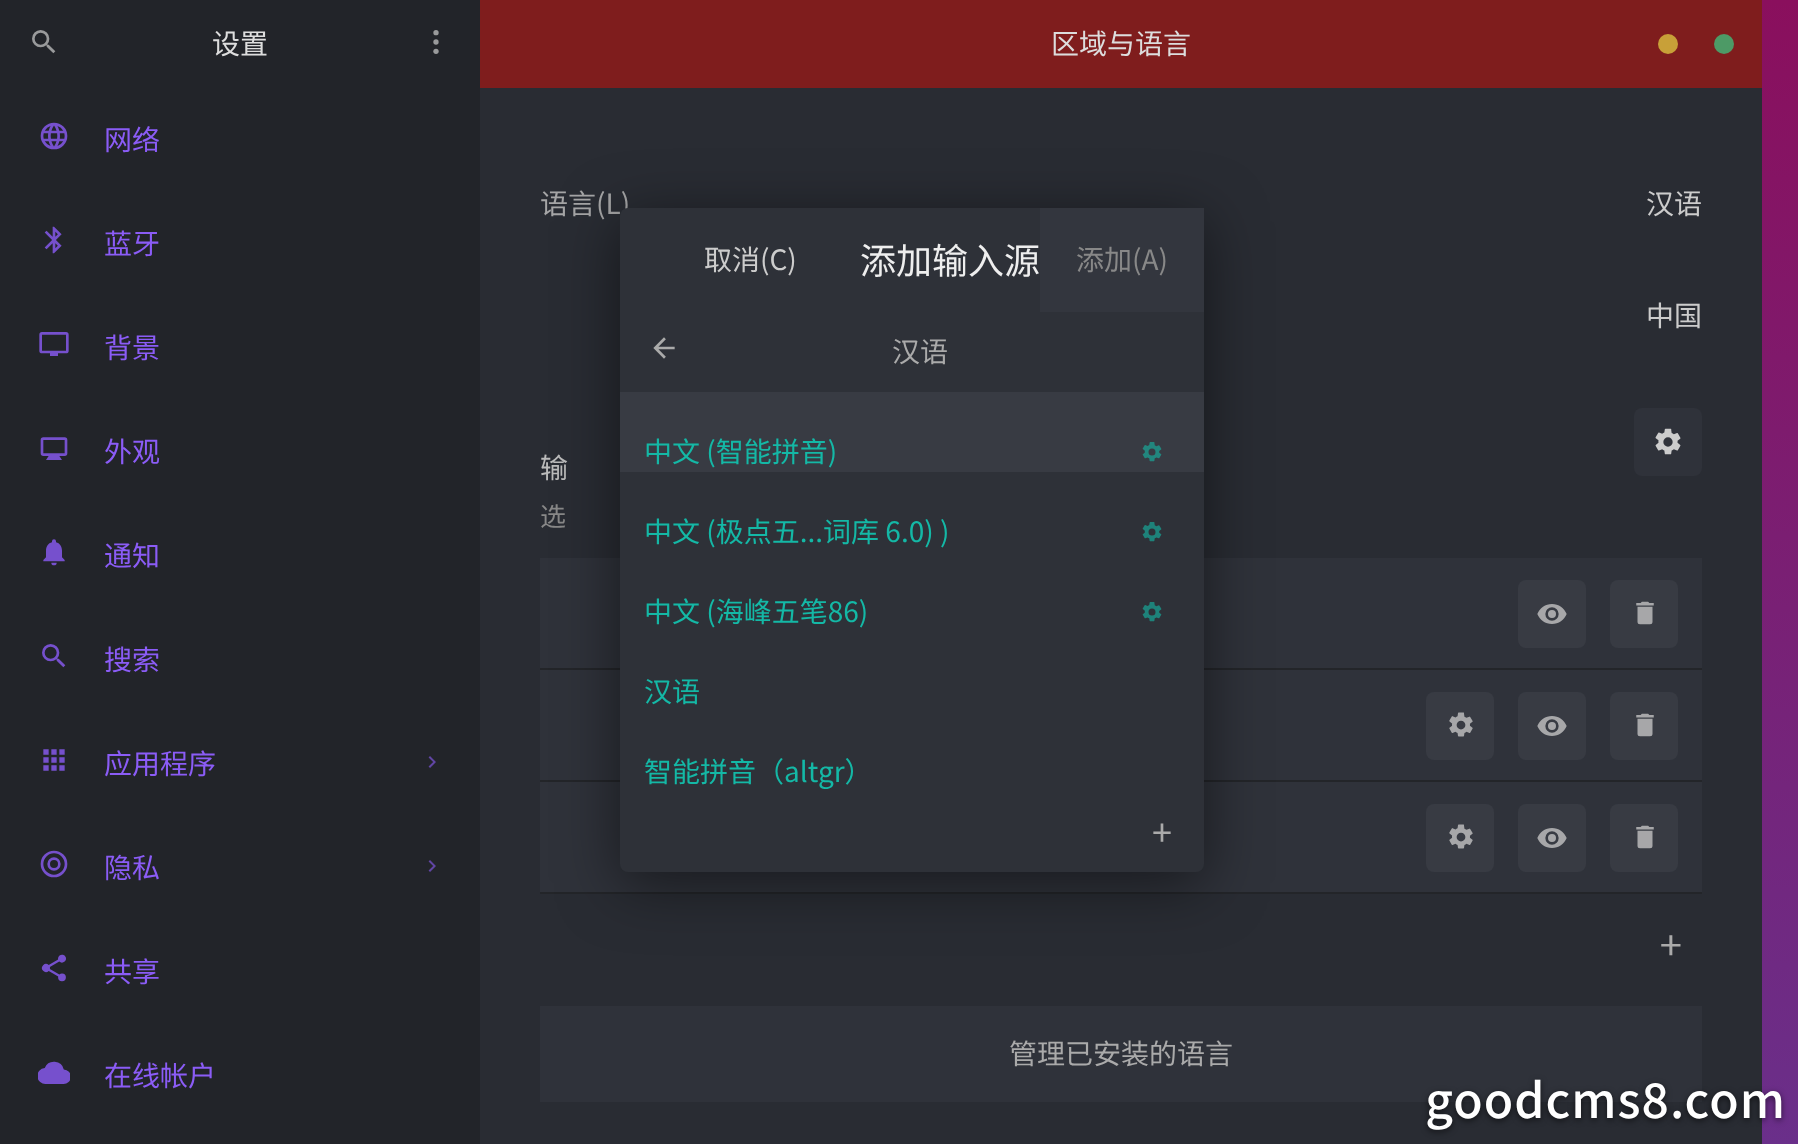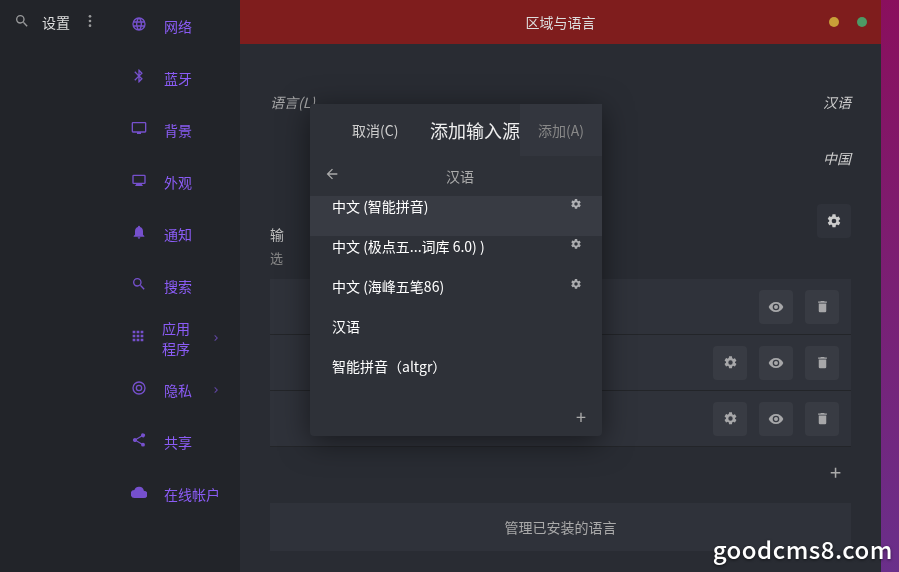--- a/index.html
+++ b/index.html
@@ -1,39 +1,39 @@
 <!DOCTYPE html>
 <html><head>
 <meta charset="utf-8">
 <style>
   * { box-sizing: border-box; margin: 0; padding: 0; }
   body { font-family: "Noto Sans CJK SC", "PingFang SC", sans-serif; background: #1e2025; color: #ccc; width: 899px; height: 572px; overflow: hidden; position: relative; }
   
   .app { display: flex; height: 572px; width: 881px; }
   
-  .sidebar { width: 240px; background: #222429; display: flex; flex-direction: row; }
+  .sidebar { width: 240px; background: #222429; display: flex; flex-direction: column; }
   .sidebar-header { height: 44px; display: flex; align-items: center; padding: 0 14px; gap: 12px; }
   .sidebar-title { flex: 1; text-align: center; color: #ddd; font-size: 14px; }
   .sidebar-items { flex: 1; }
   .sidebar-item { height: 52px; display: flex; align-items: center; padding: 0 18px; gap: 16px; cursor: pointer; color: #8b5cf6; font-size: 14px; }
   .sidebar-item .chev { margin-left: auto; opacity: 0.6; }
   .sidebar-item .icn { width: 18px; text-align: center; opacity: 0.8; }
   .menu-dots { opacity: 0.7; cursor: pointer; }
   .search-icn { opacity: 0.7; cursor: pointer; }
 
   .main { flex: 1; background: #292c33; display: flex; flex-direction: column; }
   .main-header { height: 44px; display: flex; align-items: center; justify-content: center; position: relative; background: #7f1d1d; }
   .main-title { color: #ddd; font-size: 14px; }
   .window-dots { position: absolute; right: 14px; display: flex; gap: 18px; }
   .win-dot { width: 10px; height: 10px; border-radius: 50%; }
   .win-dot.y { background: #c8a038; }
   .win-dot.g { background: #4d9a66; }
 
   .content { padding: 30px 30px 0 30px; }
-  .setting-row { display: flex; align-items: center; justify-content: space-between; height: 56px; color: #bbb; font-size: 14px; font-style: italic; }
+  .setting-row { display: flex; align-items: center; justify-content: space-between; height: 56px; color: #bbb; font-size: 14px; }
   .setting-row .label { opacity: 0.85; }
   .setting-row .value { color: #ccc; }
   .section-head { margin-top: 20px; color: #bbb; font-size: 14px; }
   .section-sub { color: #888; font-size: 13px; margin-top: 4px; }
   .gear-btn { width: 34px; height: 34px; background: #2f323a; border-radius: 4px; display: flex; align-items: center; justify-content: center; cursor: pointer; }
 
   .source-list { margin-top: 12px; }
   .source-row { height: 56px; background: #2f323a; border-bottom: 1px solid #232529; display: flex; align-items: center; padding: 0 12px; gap: 6px; }
   .source-row .spacer { flex: 1; }
   .icon-btn { width: 34px; height: 34px; background: #383b43; border-radius: 4px; display: flex; align-items: center; justify-content: center; cursor: pointer; margin-left: 6px; }
@@ -44,21 +44,21 @@
   
   .dialog { position: absolute; left: 310px; top: 104px; width: 292px; background: #2e3138; box-shadow: 0 6px 30px rgba(0,0,0,0.5); border-radius: 4px; z-index: 10; }
   .dlg-header { display: flex; height: 52px; align-items: center; padding-left: 24px; }
   .dlg-btn { padding: 0 18px; height: 100%; display: flex; align-items: center; font-size: 14px; color: #ccc; cursor: pointer; }
   .dlg-title { flex: 1; text-align: right; color: #eee; font-size: 18px; }
   .dlg-btn.disabled { color: #888; background: #33363e; }
   .dlg-sub { height: 40px; display: flex; align-items: center; padding: 0 14px; gap: 12px; color: #aaa; font-size: 14px; }
   .dlg-sub .back { cursor: pointer; }
   .dlg-sub .lang { flex: 1; text-align: center; padding-right: 20px; }
   .dlg-list { }
-  .dlg-item { height: 40px; display: flex; align-items: flex-start; padding: 0 20px 0 22px; font-size: 14px; color: #ffffff; cursor: pointer; }
+  .dlg-item { height: 40px; display: flex; align-items: flex-end; padding: 0 20px 0 12px; font-size: 14px; color: #14b8a6; cursor: pointer; }
   .dlg-item.selected { background: #383b43; }
   .dlg-item .cog { margin-left: auto; opacity: 0.6; font-size: 12px; }
   .dlg-foot { height: 40px; display: flex; align-items: center; justify-content: flex-end; padding: 0 16px; color: #aaa; }
 
   
   .right-strip { position: absolute; left: 881px; top: 0; width: 18px; height: 572px; background: linear-gradient(180deg, #8a0f5d 0%, #6a2f8a 100%); }
 
   .watermark { position: absolute; right: 6px; bottom: 6px; color: #fff; font-size: 24px; font-weight: 500; letter-spacing: 0.5px; z-index: 20; text-shadow: 0 1px 3px rgba(0,0,0,0.6); }
 
   svg { fill: currentColor; }

